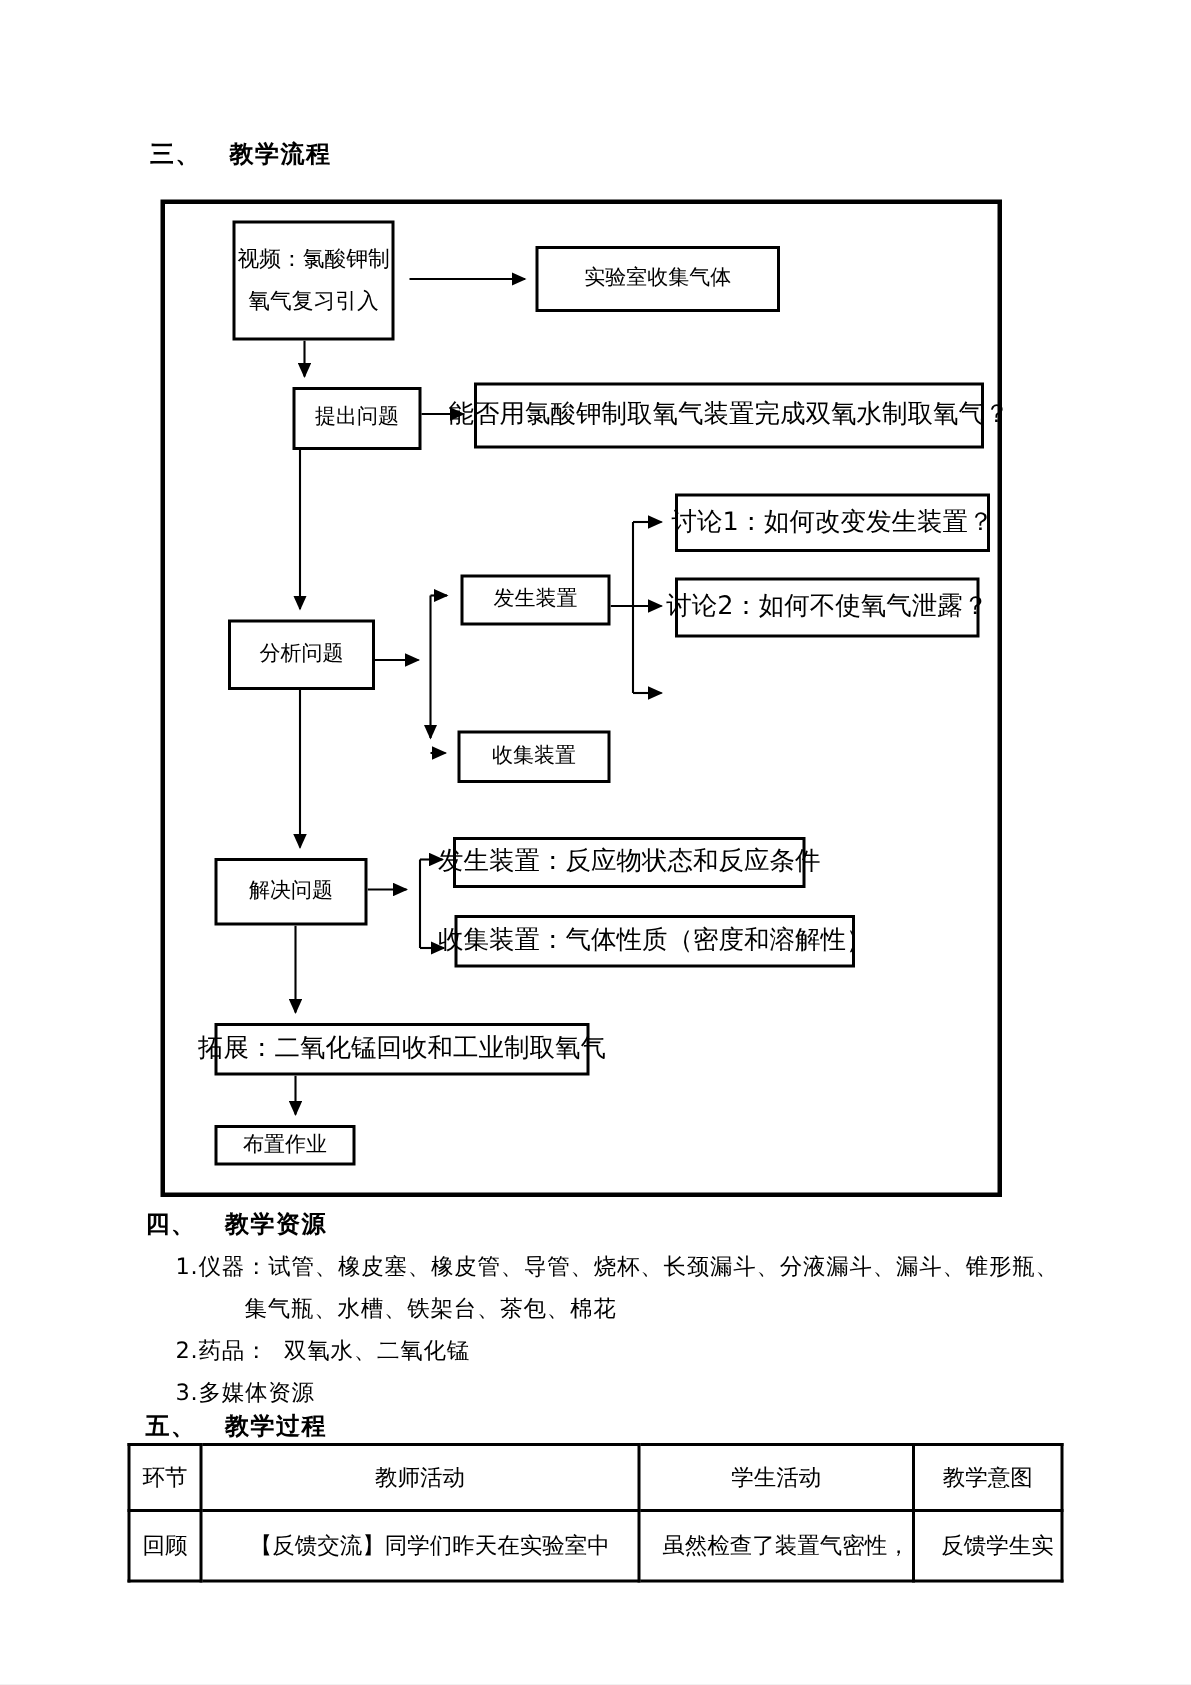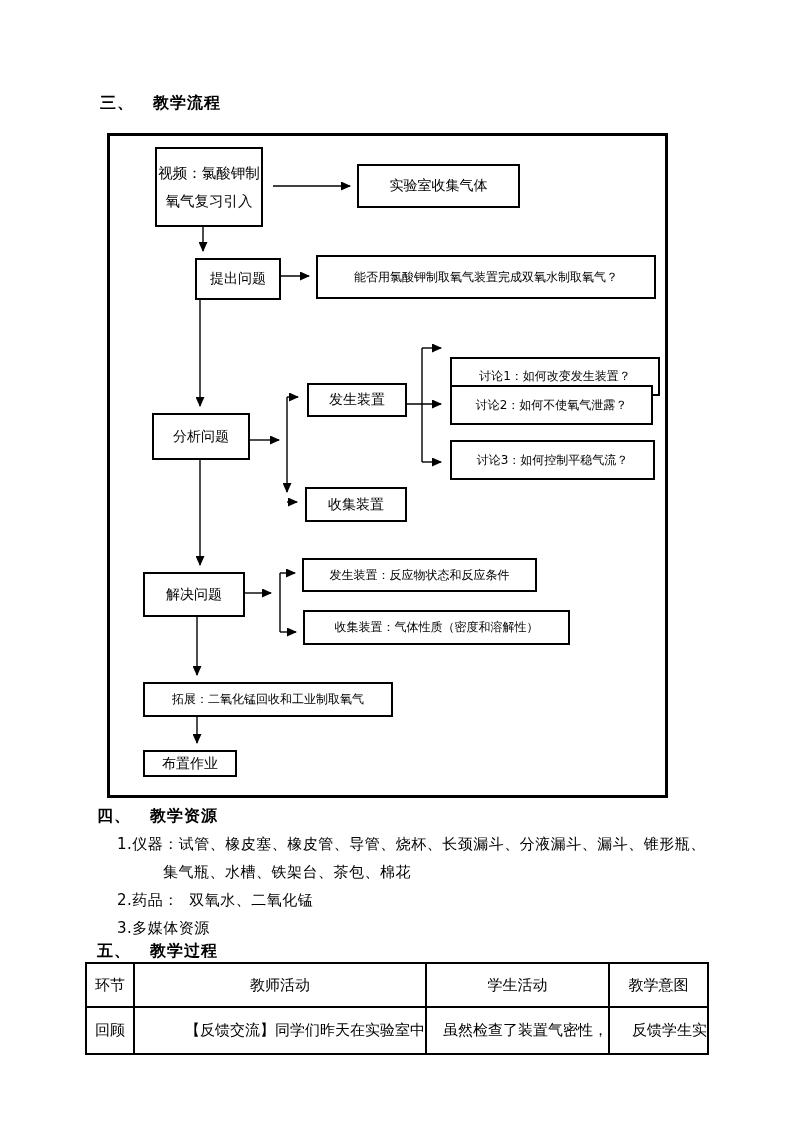--- a/index.html
+++ b/index.html
@@ -40,21 +40,21 @@
     background:#fff;
     display:flex;
     align-items:center;
     justify-content:center;
     text-align:center;
     font-size:14px;
     line-height:1.25;
     white-space:nowrap;
   }
   .fbox.two-line { flex-direction:column; gap:9px; font-size:14.5px; }
-  .fbox.small-text { font-size:12px; }
+  .fbox.small-text { font-size:17px; }
   .res-line {
     position:absolute;
     font-size:15px;
     white-space:pre;
     letter-spacing:0.5px;
   }
   .process-table {
     position:absolute;
     left:85px; top:962px;
     border-collapse:collapse;
@@ -64,21 +64,21 @@
     border:2px solid #000;
     font-size:15px;
     font-weight:normal;
     padding:0;
     overflow:hidden;
     white-space:nowrap;
   }
   .process-table thead tr { height:44px; }
   .process-table tbody tr { height:47px; }
   .process-table th { text-align:center; }
-  .process-table td { text-align:right; padding-left:13px; }
+  .process-table td { text-align:center; padding-left:13px; }
   .process-table td.center { text-align:center; padding-left:0; }
 </style>
 </head>
 <body>
 
 <div class="page">
 
   <div class="sec-heading" style="left:100px; top:93px;">
     <span class="num">三、</span>
     <span>教学流程</span>
@@ -125,25 +125,24 @@
   <div class="fbox" style="left:151px; top:258px; width:86px; height:42px;margin-left:44px;">提出问题</div>
 
   <div class="fbox small-text" style="left:316px; top:255px; width:340px; height:44px;">能否用氯酸钾制取氧气装置完成双氧水制取氧气？</div>
 
   <div class="fbox" style="left:152px; top:413px; width:98px; height:47px;">分析问题</div>
 
   <div class="fbox" style="left:307px; top:383px; width:100px; height:34px;">发生装置</div>
 
   <div class="fbox" style="left:305px; top:487px; width:102px; height:35px;">收集装置</div>
 
-  <div class="fbox small-text" style="left:450px; top:329px; width:210px; height:39px;margin-top:28px;">讨论1：如何改变发生装置？</div>
+  <div class="fbox small-text" style="left:450px; top:329px; width:210px; height:39px;">讨论1：如何改变发生装置？</div>
 
   <div class="fbox small-text" style="left:450px; top:385px; width:203px; height:40px;">讨论2：如何不使氧气泄露？</div>
 
-  <div class="fbox small-text" style="left:450px; top:440px; width:205px; height:40px;">讨论3：如何控制平稳气流？</div>
 
   <div class="fbox" style="left:143px; top:572px; width:102px; height:45px;">解决问题</div>
 
   <div class="fbox small-text" style="left:302px; top:558px; width:235px; height:34px;">发生装置：反应物状态和反应条件</div>
 
   <div class="fbox small-text" style="left:303px; top:610px; width:267px; height:35px;">收集装置：气体性质（密度和溶解性）</div>
 
   <div class="fbox small-text" style="left:143px; top:682px; width:250px; height:35px;">拓展：二氧化锰回收和工业制取氧气</div>
 
   <div class="fbox" style="left:143px; top:750px; width:94px; height:27px;text-align:right;">布置作业</div>

